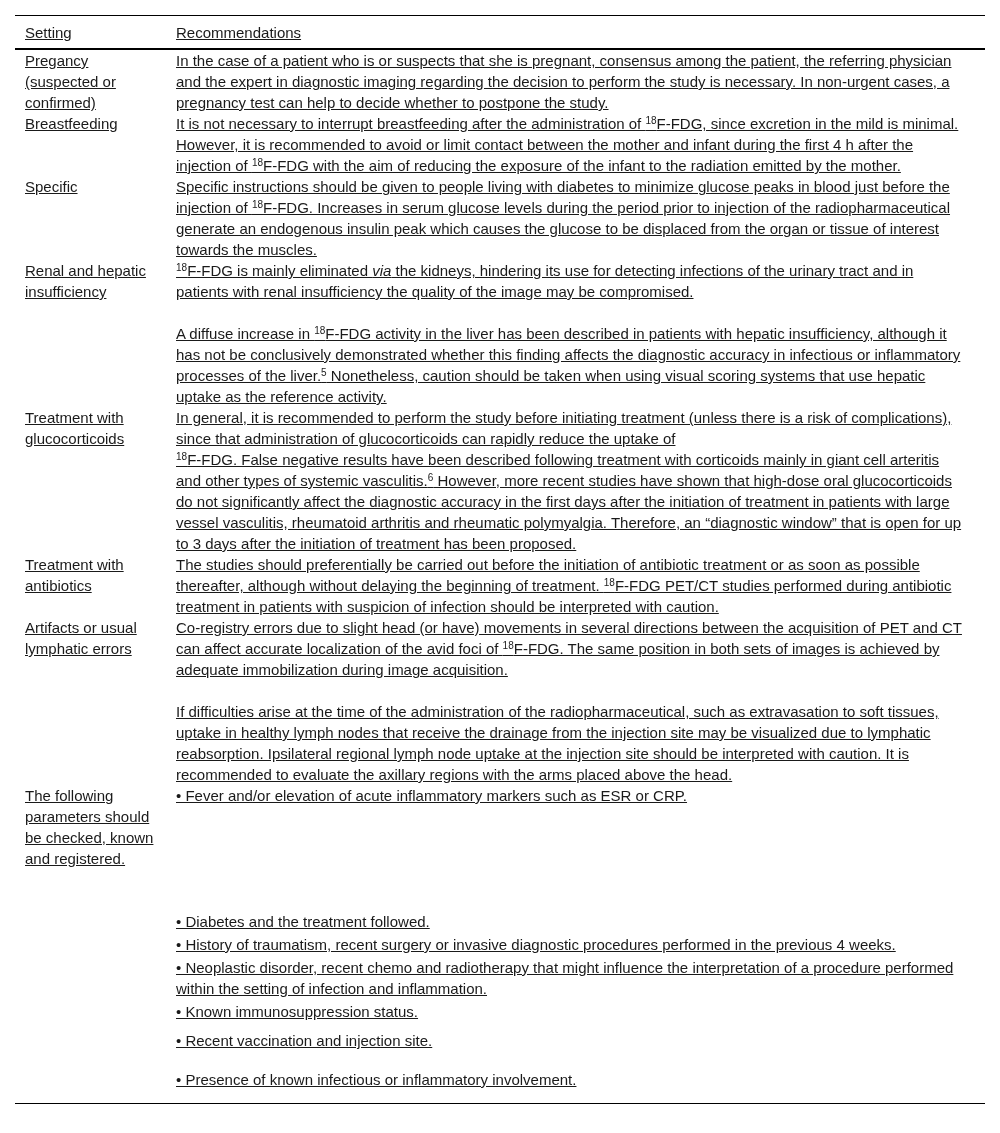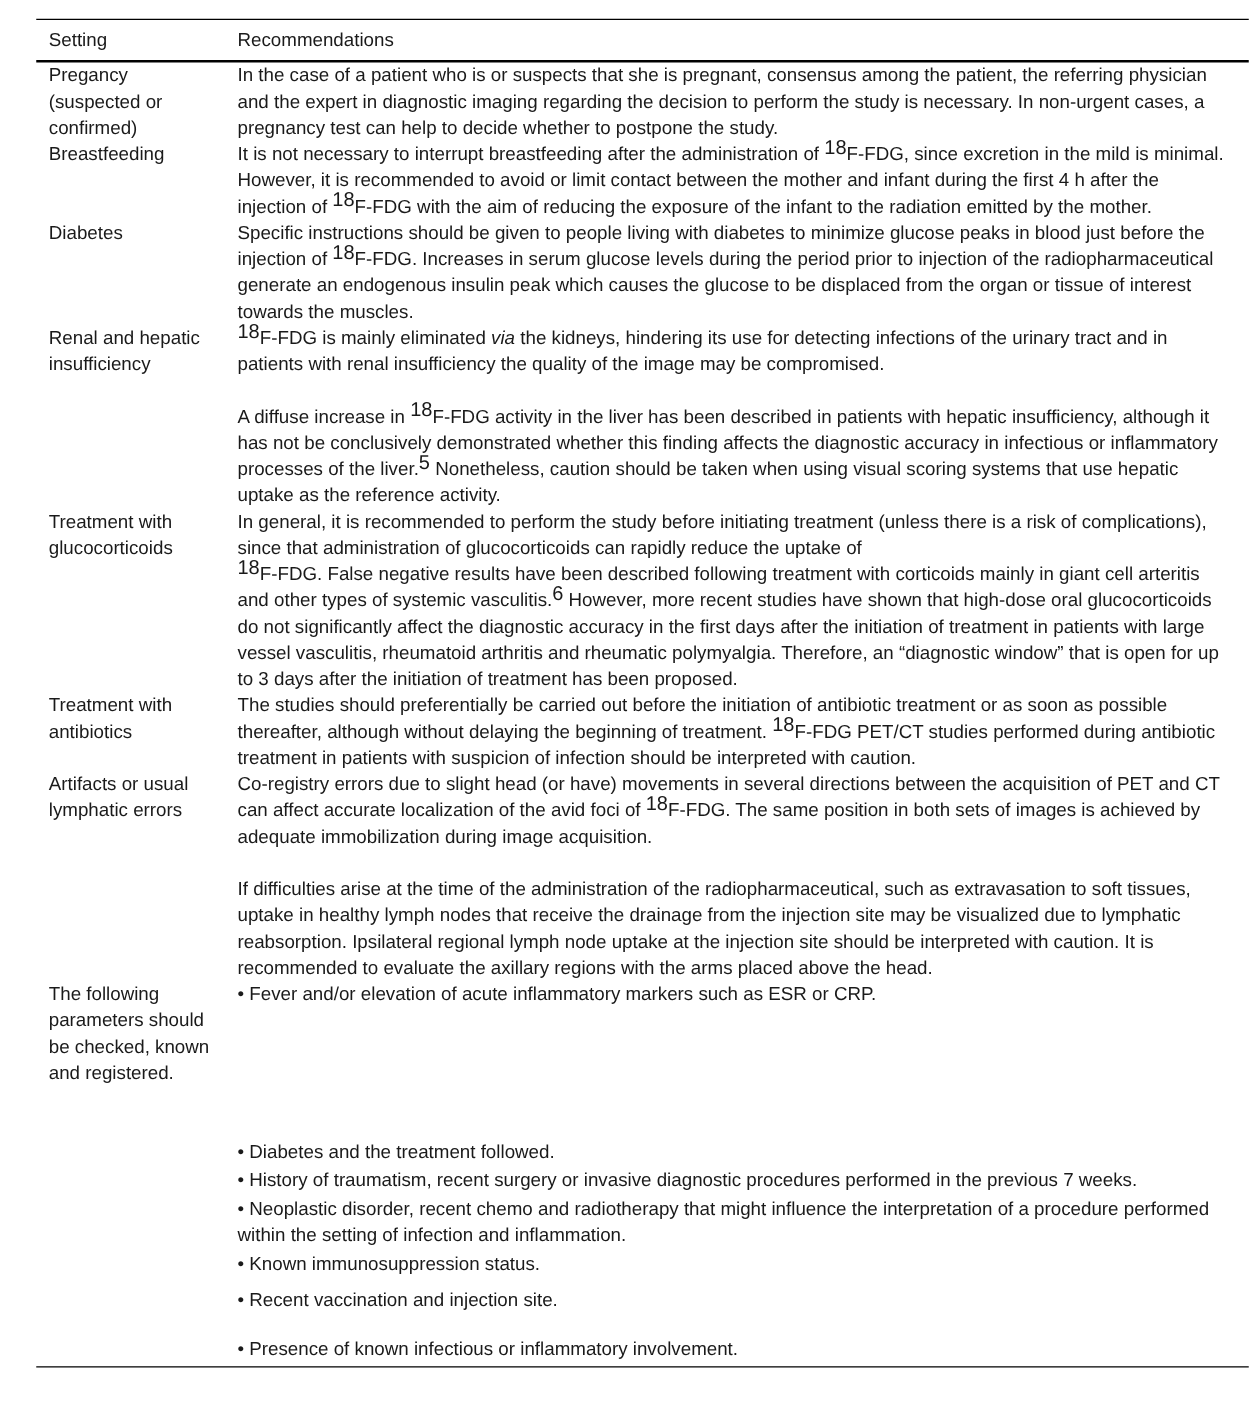--- a/index.html
+++ b/index.html
@@ -1,29 +1,29 @@
 <!DOCTYPE html>
 <html><head>
 <meta charset="utf-8">
 <style>
   html, body { margin: 0; padding: 0; background: #ffffff; }
   body { width: 1000px; height: 1133px; position: relative; font-family: "Liberation Sans", sans-serif; color: #1a1a1a; font-size: 15px; line-height: 21px; }
-  .table-wrap { position: absolute; left: 29px; top: 15px; width: 970px; }
+  .table-wrap { position: absolute; left: 15px; top: 15px; width: 970px; text-decoration: underline; }
   table { border-collapse: collapse; width: 970px; }
   thead tr { border-top: 1px solid #000; border-bottom: 2px solid #000; }
   thead th { font-weight: normal; text-align: left; padding: 6px 10px 5px 10px; height: 21px; }
   tbody tr:last-child { border-bottom: 1px solid #000; }
   tbody td { vertical-align: top; padding: 0 10px; }
   td.setting { width: 131px; }
   td.reco { padding-right: 20px; }
-  sup { font-size: 16px; line-height: 0; vertical-align: 5px; }
+  sup { font-size: 10px; line-height: 0; vertical-align: 5px; }
   .para + .para { margin-top: 21px; }
   .bullet { display: block; }
   .bullet-gap { height: 105px; }
-  .last-row td { padding-bottom: 3px; }
+  .last-row td { padding-bottom: 13px; }
   em { font-style: italic; }
 </style>
 </head>
 <body>
 
 <div class="table-wrap">
 <table>
   <thead>
     <tr>
       <th style="width:131px">Setting</th>
@@ -40,21 +40,21 @@
     </tr>
 
     <tr>
       <td class="setting">Breastfeeding</td>
       <td class="reco">
         <div class="para"><span>It is not necessary to interrupt breastfeeding after the administration of </span><sup>18</sup><span>F-FDG, since excretion in the mild is minimal. However, it is recommended to avoid or limit contact between the mother and infant during the first 4 h after the injection of </span><sup>18</sup><span>F-FDG with the aim of reducing the exposure of the infant to the radiation emitted by the mother.</span></div>
       </td>
     </tr>
 
     <tr>
-      <td class="setting">Diabetes</td>
+      <td class="setting">Specific</td>
       <td class="reco">
         <div class="para"><span>Specific instructions should be given to people living with diabetes to minimize glucose peaks in blood just before the injection of </span><sup>18</sup><span>F-FDG. Increases in serum glucose levels during the period prior to injection of the radiopharmaceutical generate an endogenous insulin peak which causes the glucose to be displaced from the organ or tissue of interest towards the muscles.</span></div>
       </td>
     </tr>
 
     <tr>
       <td class="setting">Renal and hepatic insufficiency</td>
       <td class="reco">
         <div class="para"><sup>18</sup><span>F-FDG is mainly eliminated </span><em>via</em><span> the kidneys, hindering its use for detecting infections of the urinary tract and in patients with renal insufficiency the quality of the image may be compromised.</span></div>
         <div class="para"><span>A diffuse increase in </span><sup>18</sup><span>F-FDG activity in the liver has been described in patients with hepatic insufficiency, although it has not be conclusively demonstrated whether this finding affects the diagnostic accuracy in infectious or inflammatory processes of the liver.</span><sup>5</sup><span> Nonetheless, caution should be taken when using visual scoring systems that use hepatic uptake as the reference activity.</span></div>
@@ -82,21 +82,21 @@
         <div class="para"><span>If difficulties arise at the time of the administration of the radiopharmaceutical, such as extravasation to soft tissues, uptake in healthy lymph nodes that receive the drainage from the injection site may be visualized due to lymphatic reabsorption. Ipsilateral regional lymph node uptake at the injection site should be interpreted with caution. It is recommended to evaluate the axillary regions with the arms placed above the head.</span></div>
       </td>
     </tr>
 
     <tr class="last-row">
       <td class="setting">The following parameters should be checked, known and registered.</td>
       <td class="reco">
         <span class="bullet">• Fever and/or elevation of acute inflammatory markers such as ESR or CRP.</span>
         <div class="bullet-gap"></div>
         <span class="bullet" style="margin-bottom:2px">• Diabetes and the treatment followed.</span>
-        <span class="bullet" style="margin-bottom:2px">• History of traumatism, recent surgery or invasive diagnostic procedures performed in the previous 7 weeks.</span>
+        <span class="bullet" style="margin-bottom:2px">• History of traumatism, recent surgery or invasive diagnostic procedures performed in the previous 4 weeks.</span>
         <span class="bullet" style="margin-bottom:2px">• Neoplastic disorder, recent chemo and radiotherapy that might influence the interpretation of a procedure performed within the setting of infection and inflammation.</span>
         <span class="bullet" style="margin-bottom:8px">• Known immunosuppression status.</span>
         <span class="bullet" style="margin-bottom:18px">• Recent vaccination and injection site.</span>
         <span class="bullet">• Presence of known infectious or inflammatory involvement.</span>
       </td>
     </tr>
   </tbody>
 </table>
 </div>
 

